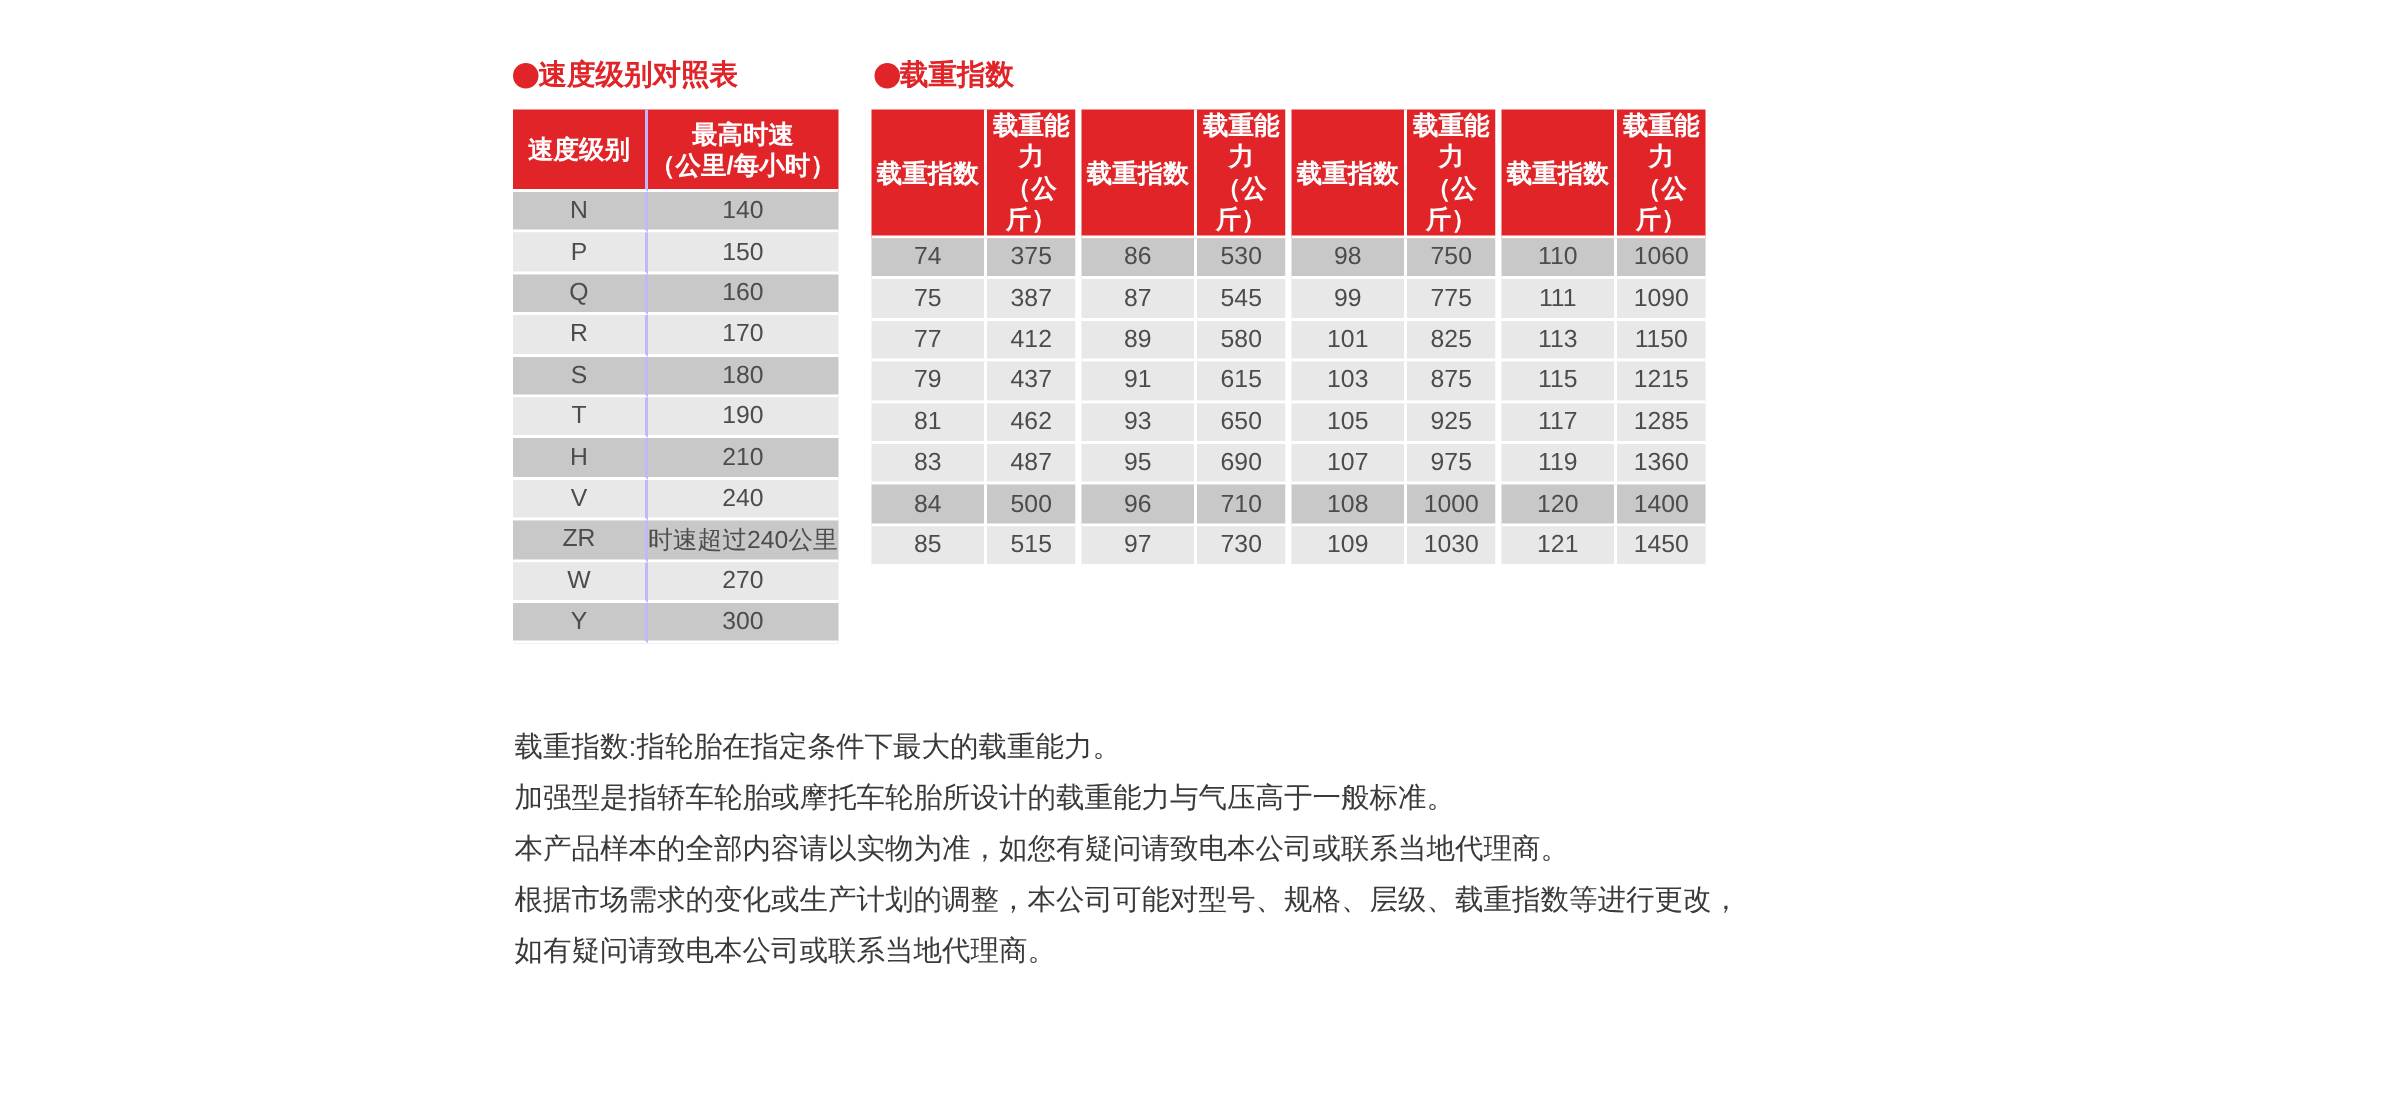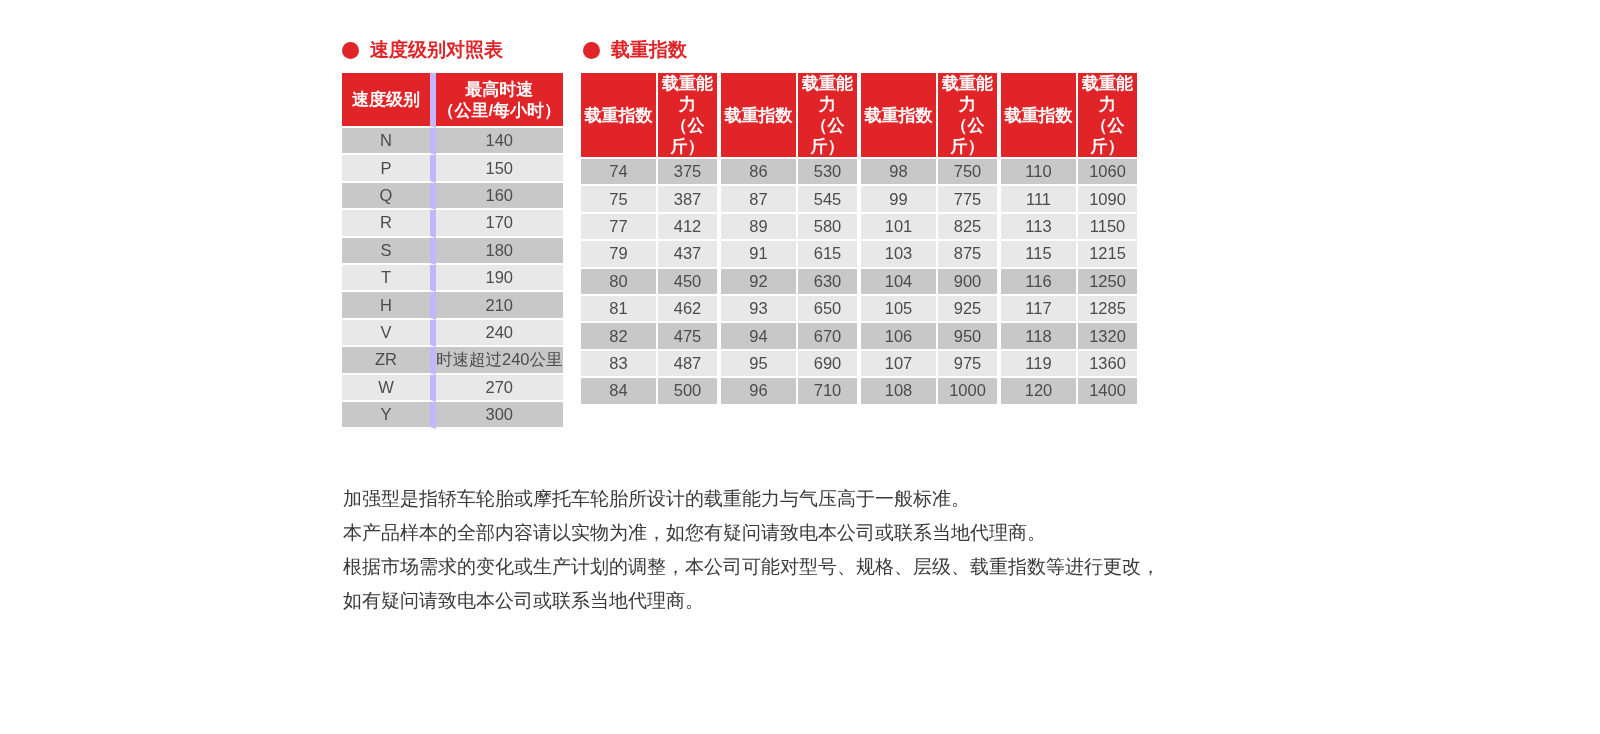--- a/index.html
+++ b/index.html
@@ -2,21 +2,21 @@
 <html><head>
 <meta charset="utf-8">
 <style>
   html,body{margin:0;padding:0;}
   body{
     width:1600px;height:734px;background:#ffffff;position:relative;
     font-family:"Liberation Sans","DejaVu Sans",sans-serif;
     overflow:hidden;
   }
   .section-title{
-    position:absolute;display:flex;align-items:center;gap:11px;
+    position:absolute;display:flex;align-items:center;
     color:#e02428;font-size:19px;font-weight:bold;height:20px;
   }
   .dot{width:17px;height:17px;border-radius:50%;background:#e02428;flex:0 0 auto;}
   .title-speed{left:342px;top:40px;}
   .title-load{left:583px;top:40px;}
 
   .tbl-wrap{position:absolute;top:73px;}
   .speed-wrap{left:342px;}
   .load-wrap{left:581px;}
 
@@ -28,21 +28,21 @@
   }
   td{
     font-size:16.5px;color:#4c4c4c;text-align:center;vertical-align:middle;
     height:25.4px;padding:0;border-bottom:2px solid #ffffff;white-space:nowrap;
   }
   tr.dark td{background:#c8c8c8;}
   tr.light td{background:#e8e8e8;}
   .preline{white-space:pre-line;line-height:21px;}
 
   
-  .sc1{width:88px;border-right:6px solid #c4b5fd;}
+  .sc1{width:88px;border-right:2px solid #c4b5fd;}
   .sc2{width:120px;}
 
   
   .li{width:75px;border-right:2px solid #ffffff;}
   .lc{width:59px;}
   th.spacer,td.spacer{width:4px;background:#ffffff !important;border-right:none;}
 
   .notes{position:absolute;left:343px;top:482px;}
   .notes p{
     margin:0;font-size:19px;line-height:34px;color:#3a3a3a;
@@ -186,59 +186,33 @@
           <td class="spacer"></td>
           <td class="li">91</td>
           <td class="lc">615</td>
           <td class="spacer"></td>
           <td class="li">103</td>
           <td class="lc">875</td>
           <td class="spacer"></td>
           <td class="li">115</td>
           <td class="lc">1215</td>
         </tr>
-        <tr class="dark">
-          <td class="li">80</td>
-          <td class="lc">450</td>
-          <td class="spacer"></td>
-          <td class="li">92</td>
-          <td class="lc">630</td>
-          <td class="spacer"></td>
-          <td class="li">104</td>
-          <td class="lc">900</td>
-          <td class="spacer"></td>
-          <td class="li">116</td>
-          <td class="lc">1250</td>
-        </tr>
         <tr class="light">
           <td class="li">81</td>
           <td class="lc">462</td>
           <td class="spacer"></td>
           <td class="li">93</td>
           <td class="lc">650</td>
           <td class="spacer"></td>
           <td class="li">105</td>
           <td class="lc">925</td>
           <td class="spacer"></td>
           <td class="li">117</td>
           <td class="lc">1285</td>
         </tr>
-        <tr class="dark">
-          <td class="li">82</td>
-          <td class="lc">475</td>
-          <td class="spacer"></td>
-          <td class="li">94</td>
-          <td class="lc">670</td>
-          <td class="spacer"></td>
-          <td class="li">106</td>
-          <td class="lc">950</td>
-          <td class="spacer"></td>
-          <td class="li">118</td>
-          <td class="lc">1320</td>
-        </tr>
         <tr class="light">
           <td class="li">83</td>
           <td class="lc">487</td>
           <td class="spacer"></td>
           <td class="li">95</td>
           <td class="lc">690</td>
           <td class="spacer"></td>
           <td class="li">107</td>
           <td class="lc">975</td>
           <td class="spacer"></td>
@@ -251,22 +225,36 @@
           <td class="spacer"></td>
           <td class="li">96</td>
           <td class="lc">710</td>
           <td class="spacer"></td>
           <td class="li">108</td>
           <td class="lc">1000</td>
           <td class="spacer"></td>
           <td class="li">120</td>
           <td class="lc">1400</td>
         </tr>
+        <tr class="light">
+          <td class="li">85</td>
+          <td class="lc">515</td>
+          <td class="spacer"></td>
+          <td class="li">97</td>
+          <td class="lc">730</td>
+          <td class="spacer"></td>
+          <td class="li">109</td>
+          <td class="lc">1030</td>
+          <td class="spacer"></td>
+          <td class="li">121</td>
+          <td class="lc">1450</td>
+        </tr>
       </tbody>
   </table>
 </div>
 
 <div class="notes">
+  <p>载重指数:指轮胎在指定条件下最大的载重能力。</p>
   <p>加强型是指轿车轮胎或摩托车轮胎所设计的载重能力与气压高于一般标准。</p>
   <p>本产品样本的全部内容请以实物为准，如您有疑问请致电本公司或联系当地代理商。</p>
   <p>根据市场需求的变化或生产计划的调整，本公司可能对型号、规格、层级、载重指数等进行更改，</p>
   <p>如有疑问请致电本公司或联系当地代理商。</p>
 </div>
 
 </body></html>

